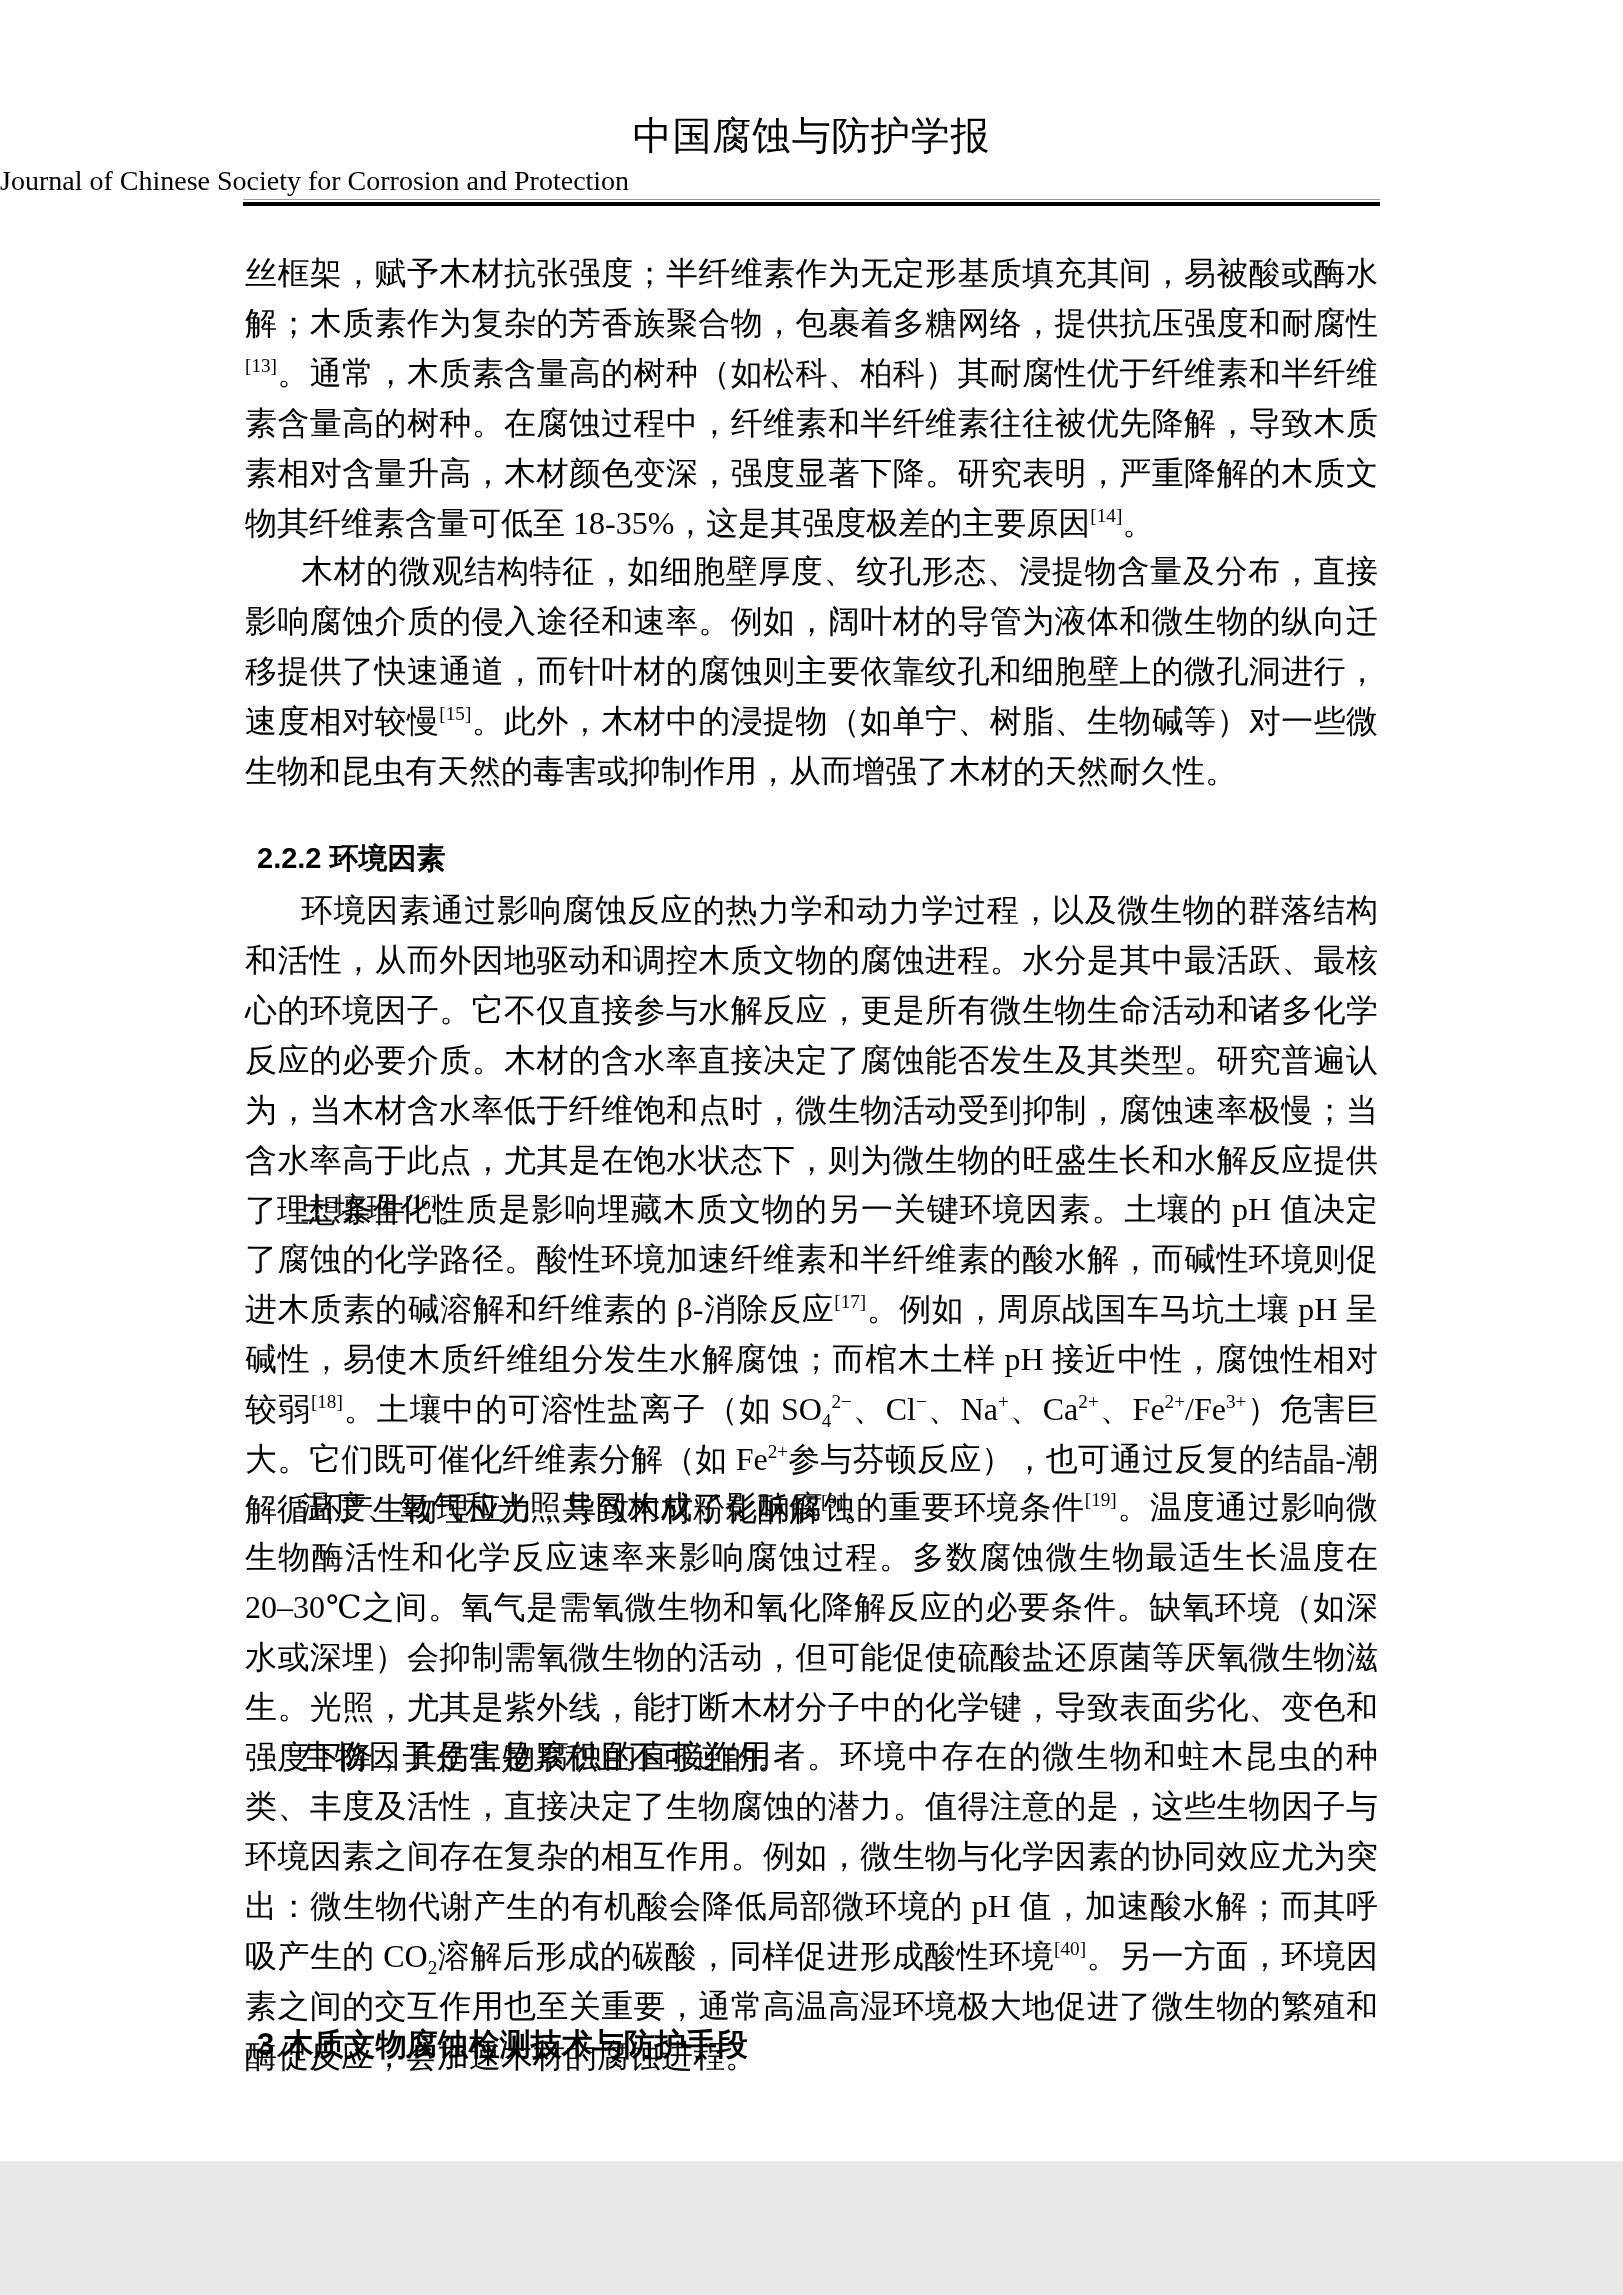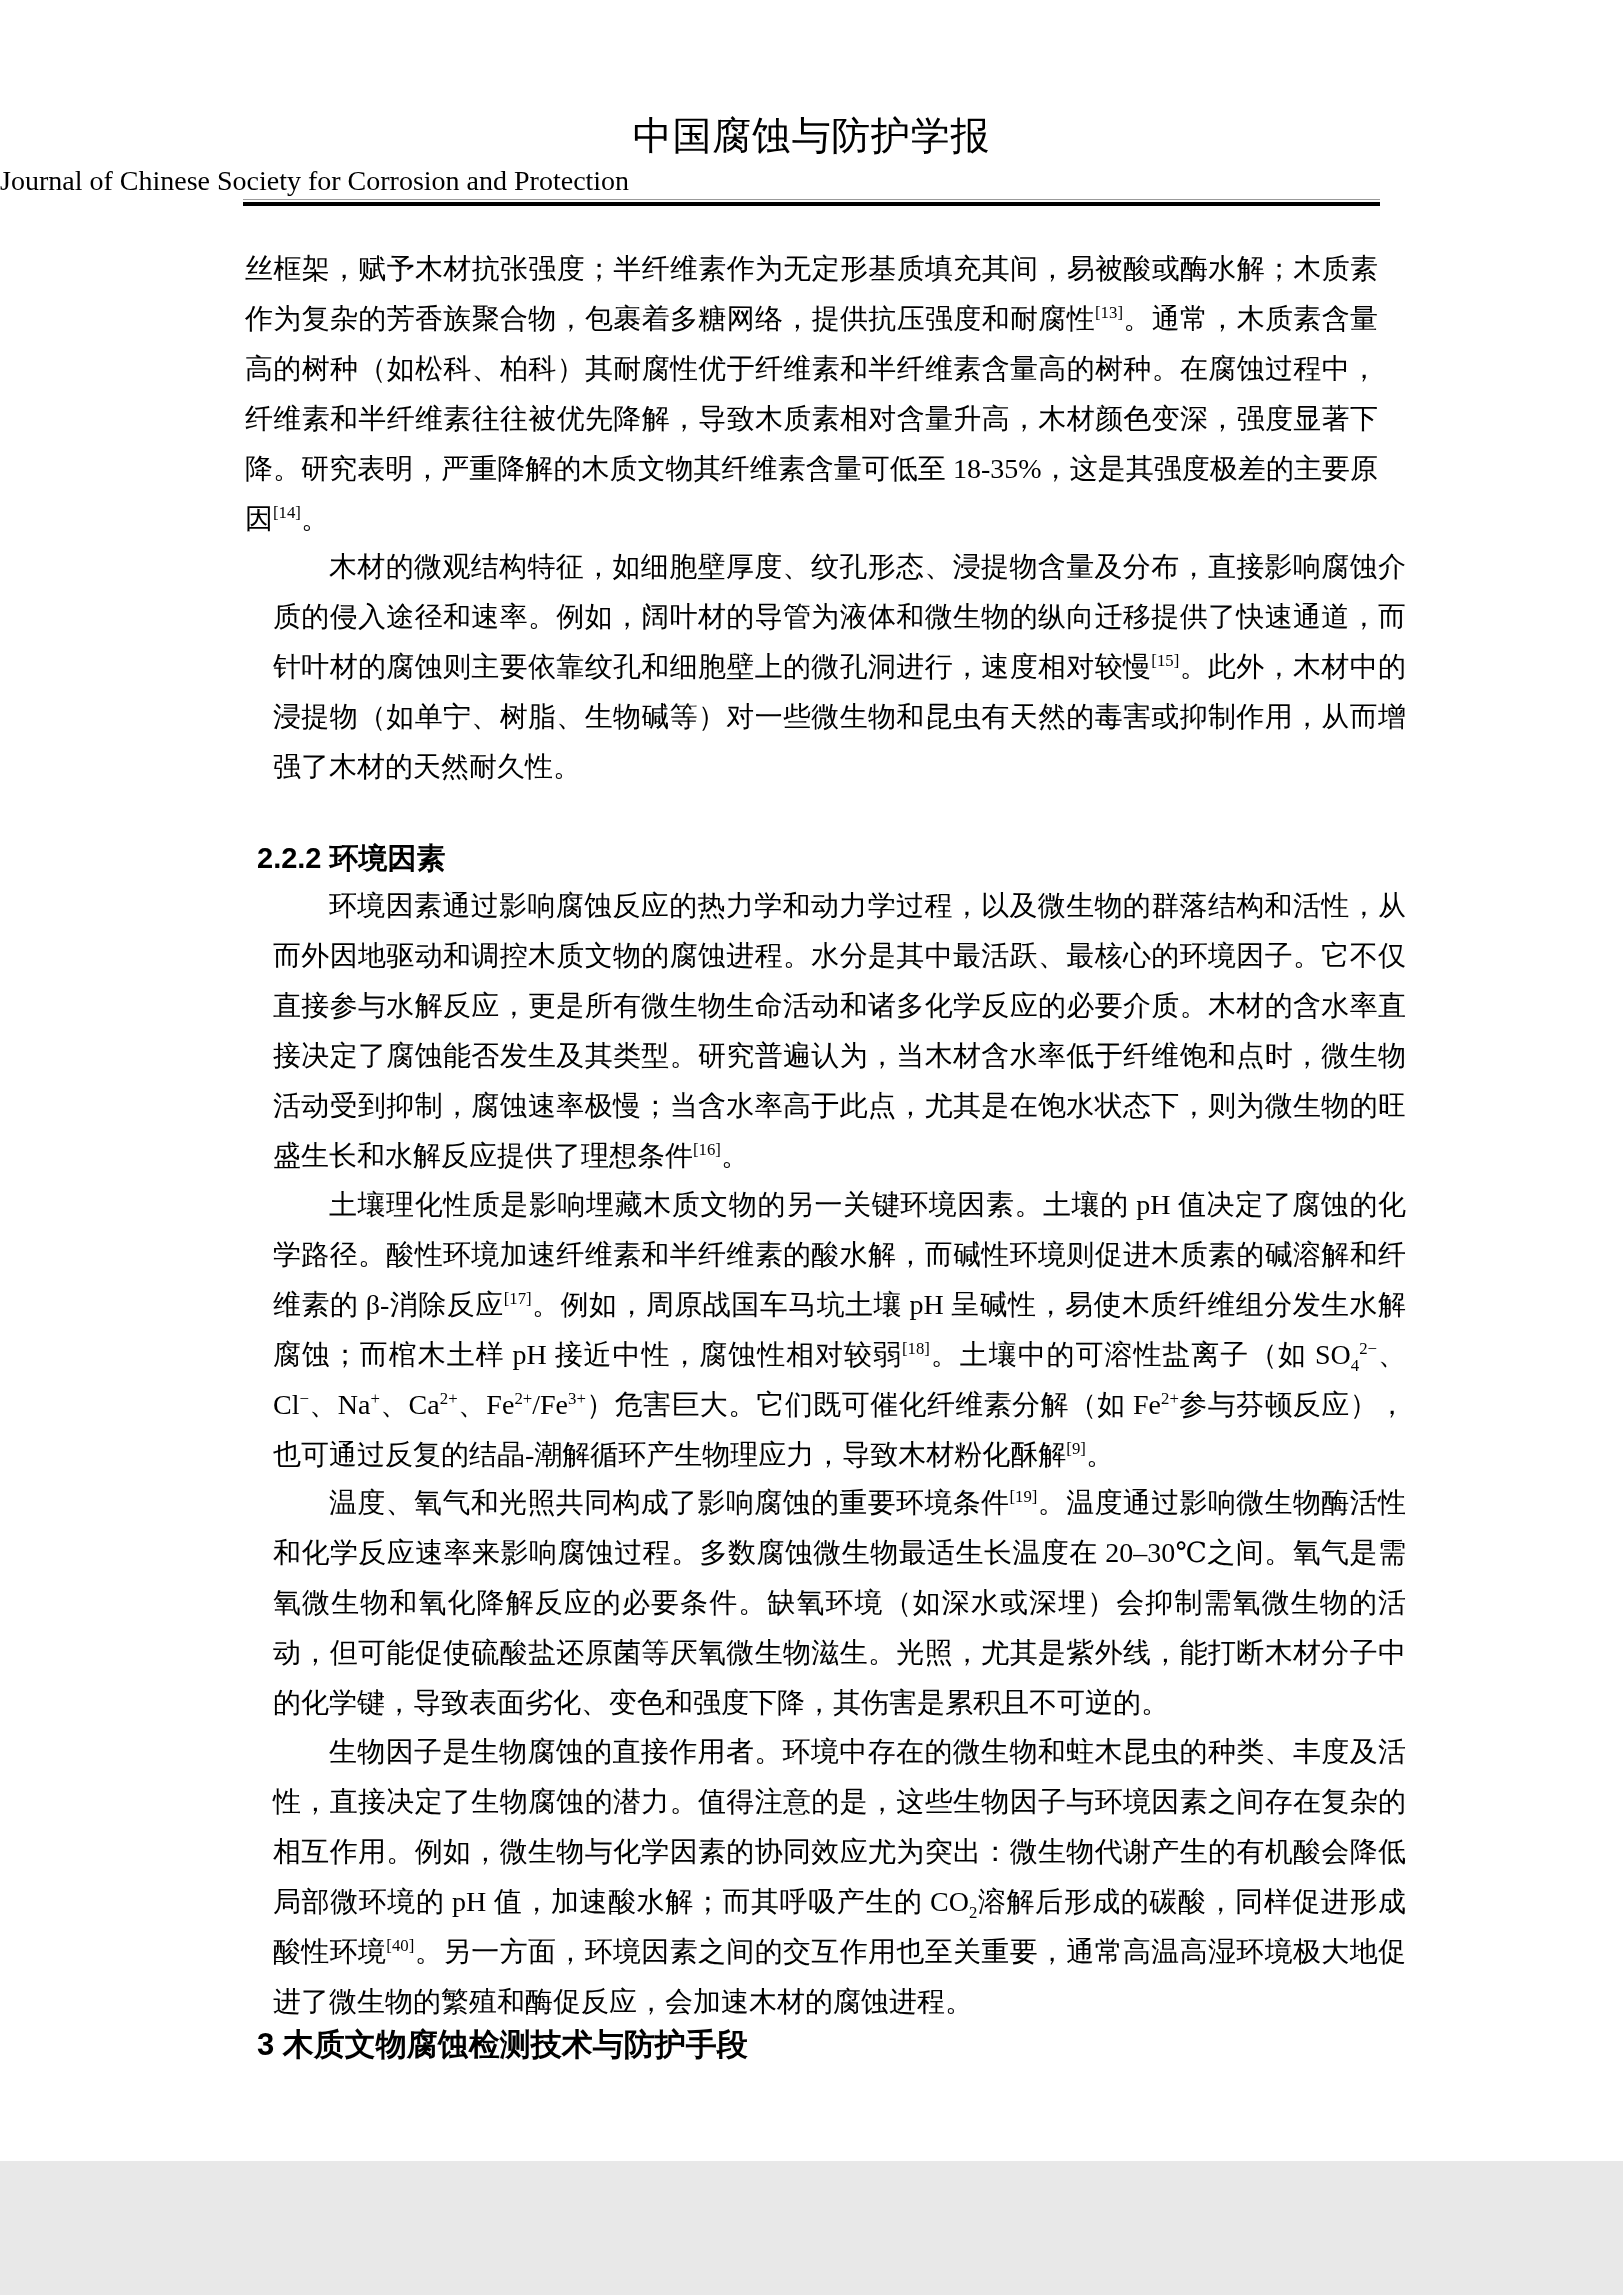--- a/index.html
+++ b/index.html
@@ -13,25 +13,25 @@
     font-size:39px;line-height:43px;letter-spacing:0.7px;white-space:nowrap;
   }
   .journal-subtitle{
     position:absolute;top:164px;left:0;width:100%;text-align:left;
     font-size:28px;line-height:33px;white-space:nowrap;
   }
   .rule-thin{position:absolute;top:199px;left:243px;width:1137px;height:1.3px;background:#9b9b9b;}
   .rule-thick{position:absolute;top:202px;left:243px;width:1137px;height:3.9px;background:#000;}
   .block{
     position:absolute;left:245px;width:1133px;
-    font-size:28px;line-height:50px;
+    font-size:32px;line-height:50px;
     text-align:justify;text-justify:inter-character;
     word-break:normal;
   }
-  .indent{text-indent:56px;margin-left:28px;}
+  .indent{text-indent:56px;}
   .heading{
     font-family:"Liberation Sans","DejaVu Sans",sans-serif;
     font-weight:bold;text-align:left;white-space:nowrap;margin-left:12px;
   }
   #pA{top:216px;}
   #pB{top:514px;}
   #h222{top:804px;font-size:29px;}
   #pC{top:853px;}
   #pD{top:1152px;}
   #pE{top:1450px;}

